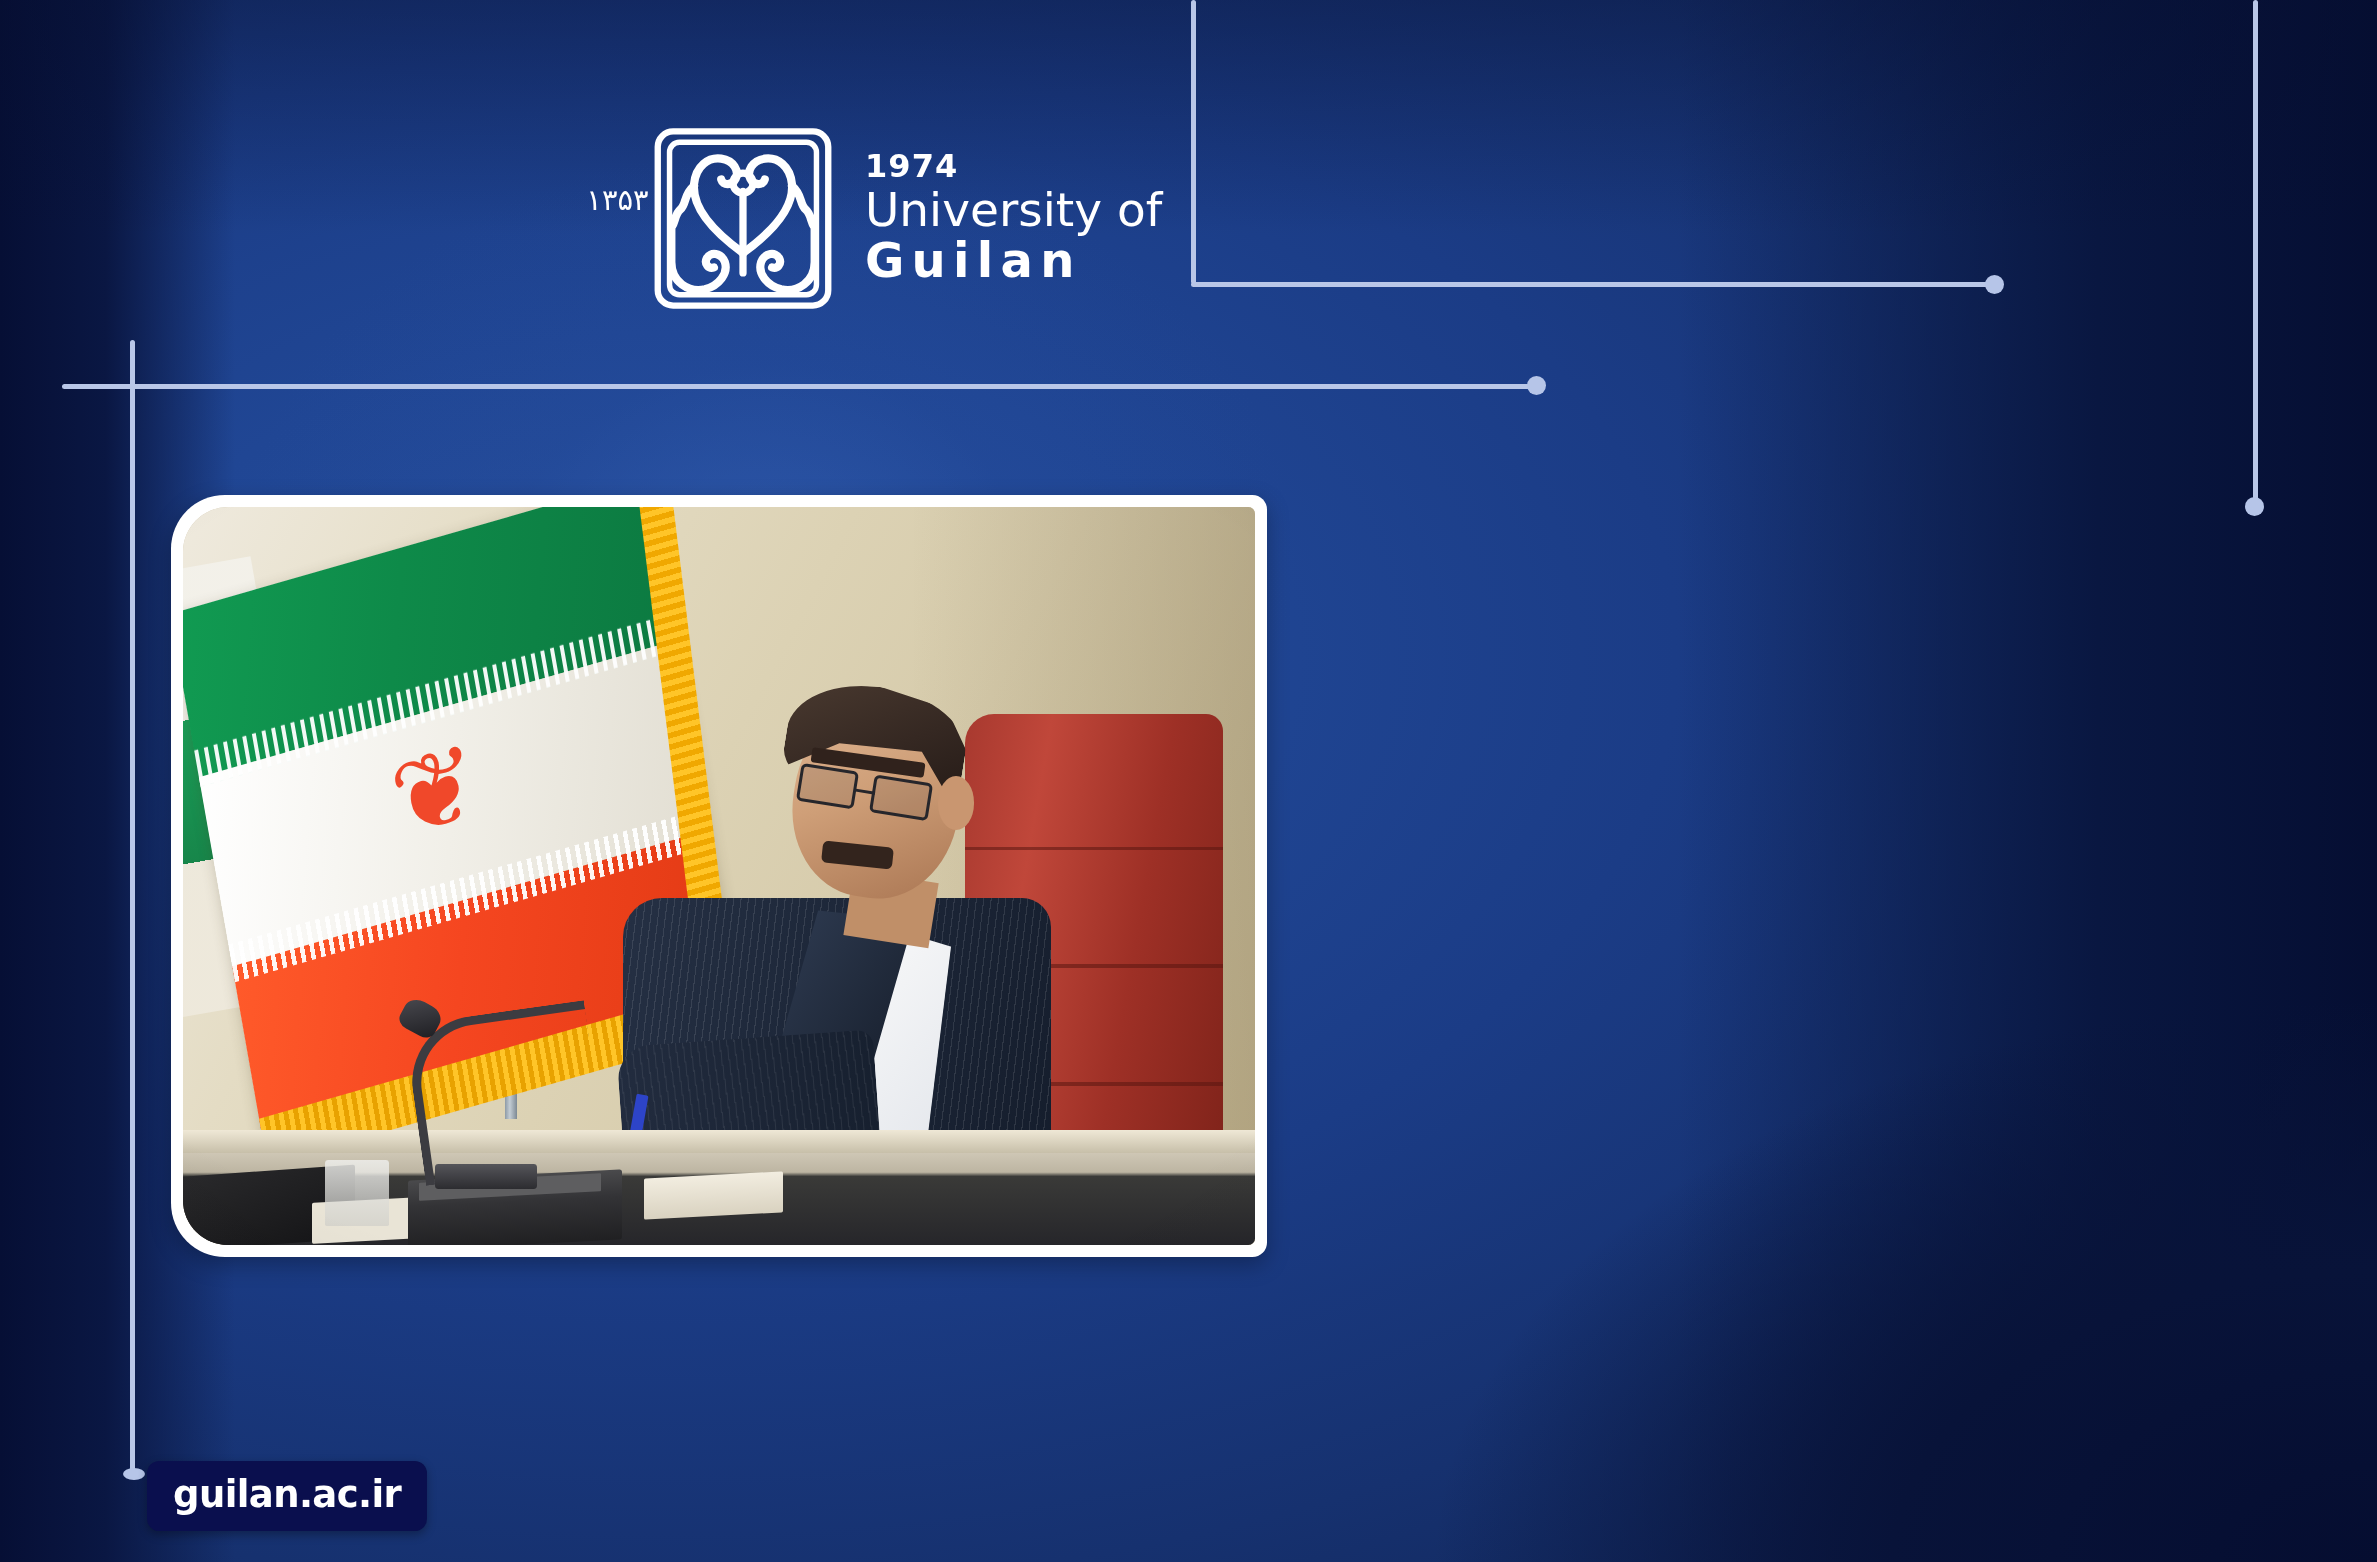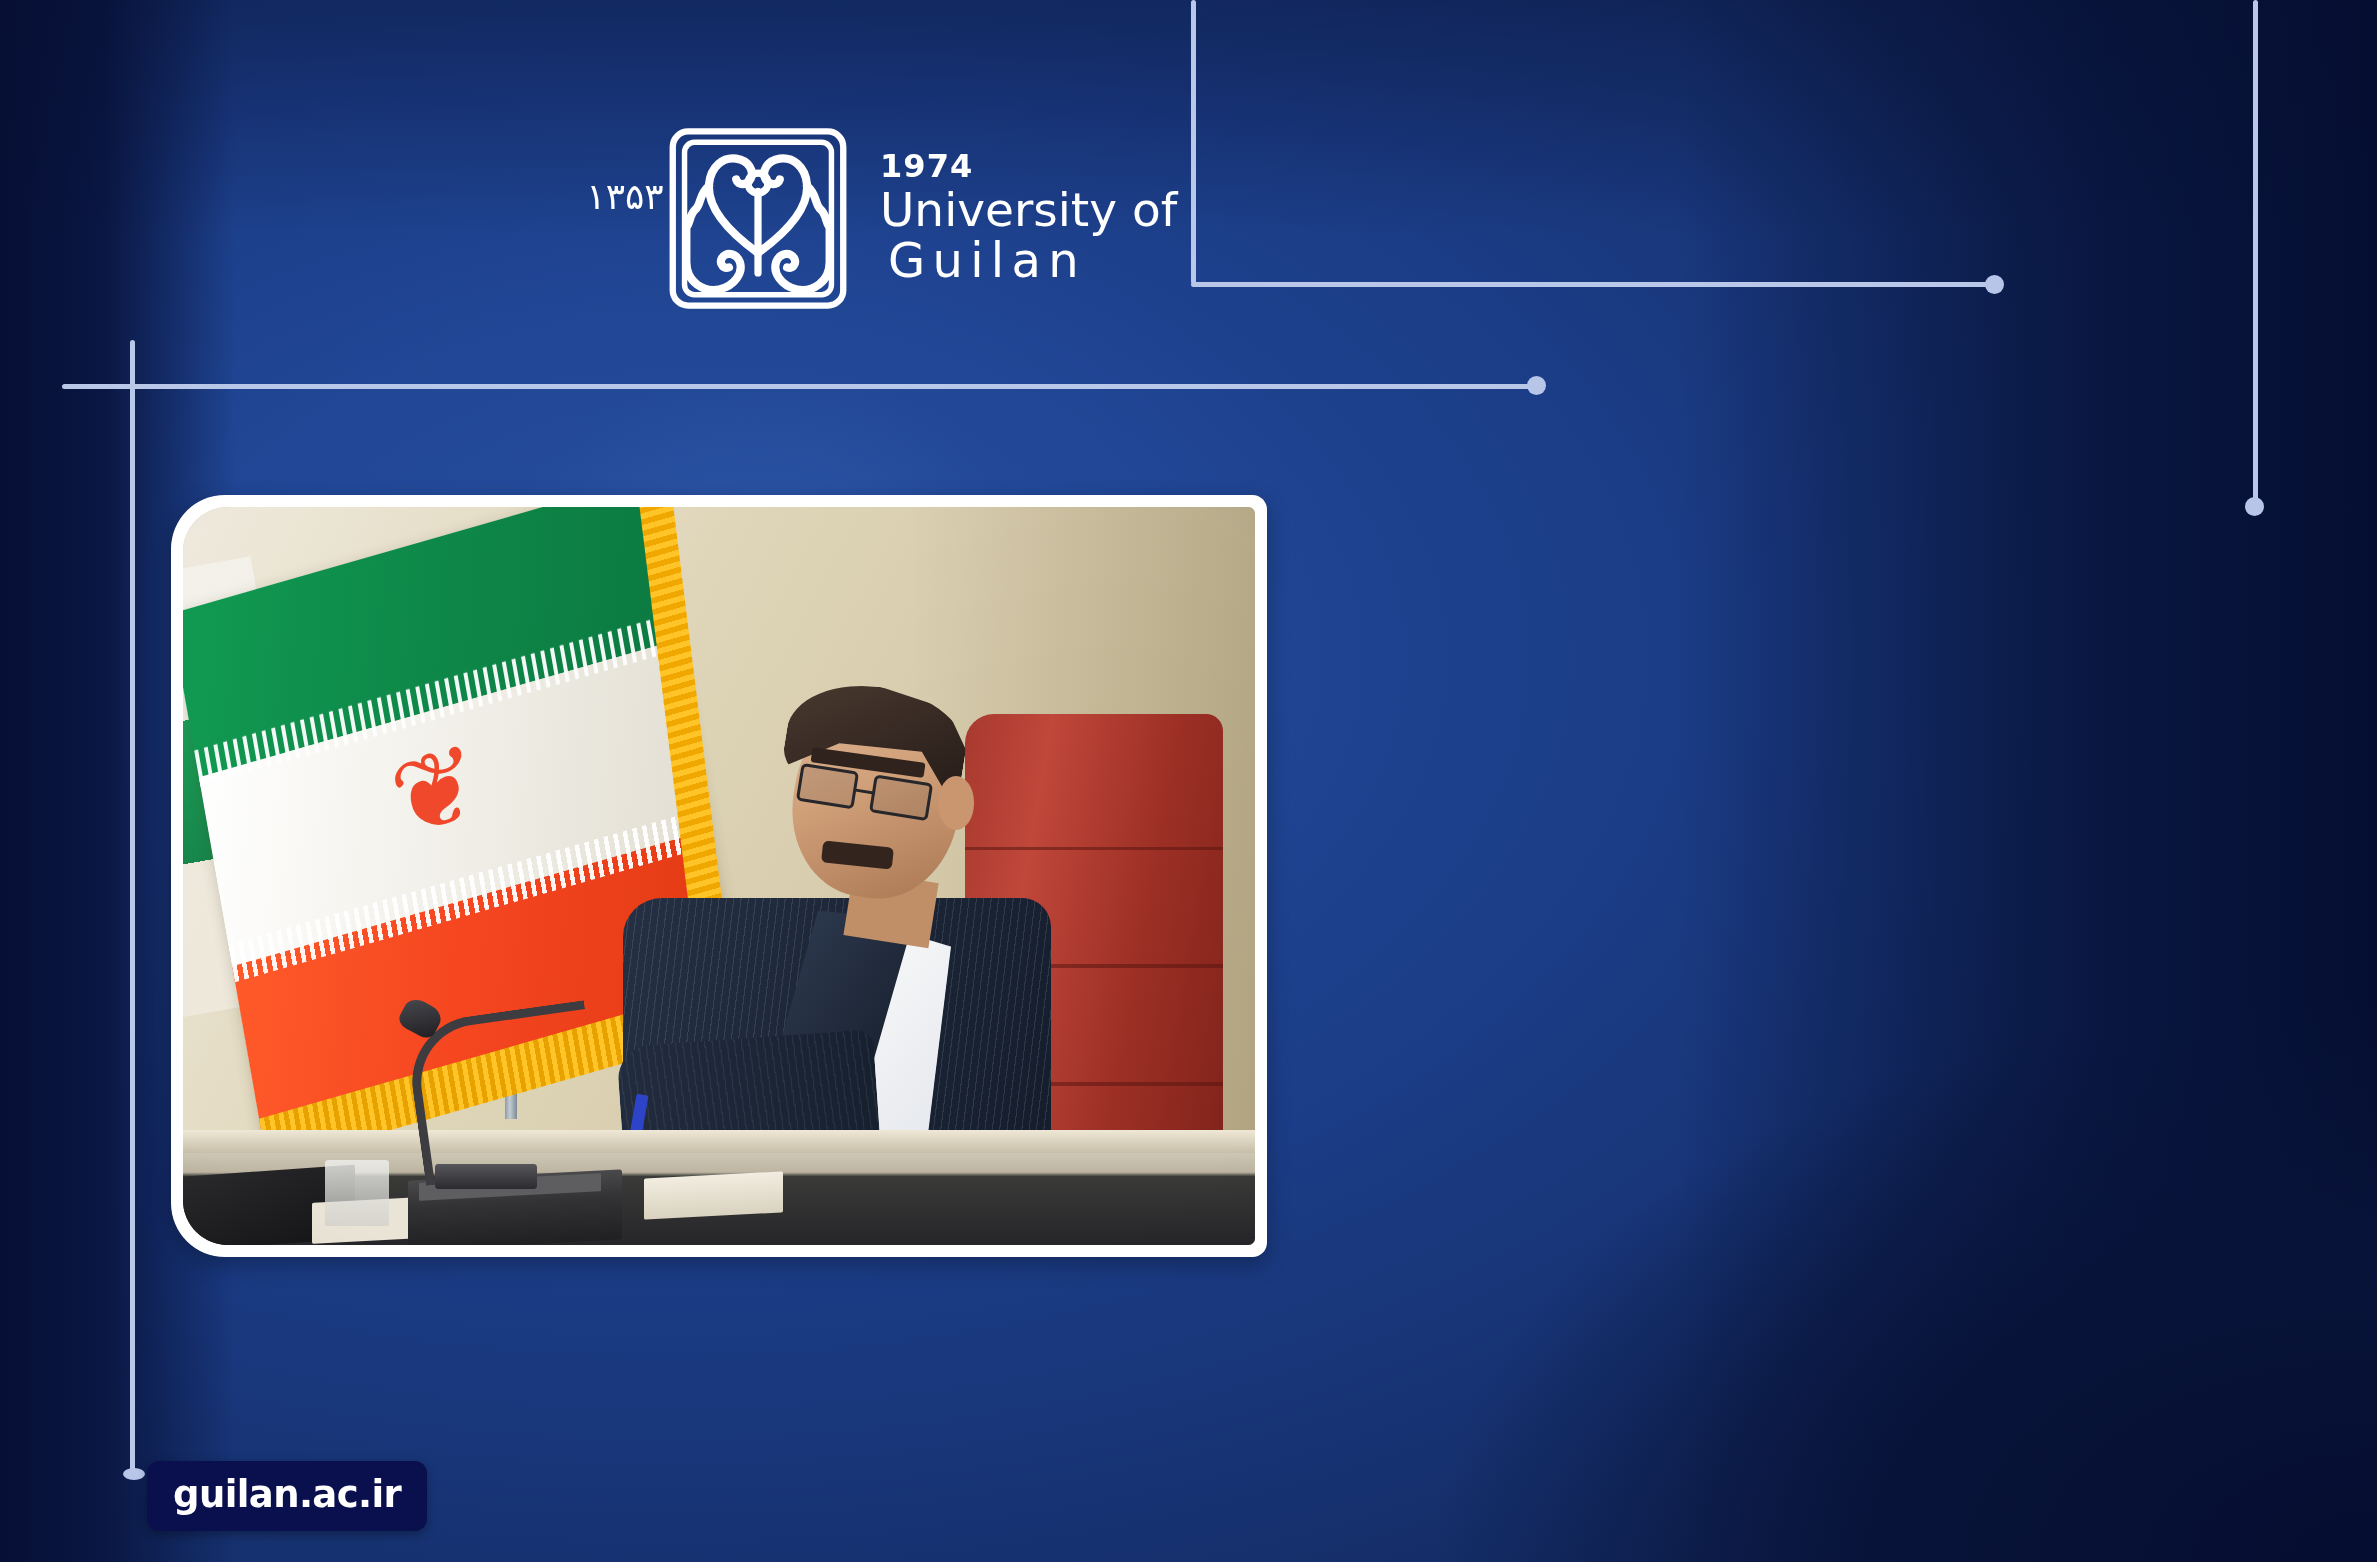--- a/index.html
+++ b/index.html
@@ -85,28 +85,28 @@
     color:#ffffff; line-height:1; padding-bottom:3.4px; padding-left:14.6px;
   }
   .logo-year-en{
     font-size:32px; font-weight:700; letter-spacing:1.1px; margin-bottom:4.5px;
     margin-right:31px;
   }
   .logo-word-university{
     font-size:47px; font-weight:400; letter-spacing:0px; margin-bottom:2.2px;
   }
   .logo-word-guilan{
-    font-size:48px; font-weight:400; letter-spacing:7.3px; margin-right:-7.3px;margin-left:8px;
+    font-size:48px; font-weight:700; letter-spacing:7.3px; margin-right:-7.3px;
   }
   .logo-mark{ width:182px; height:185px; display:block; }
   .logo-fa{
     display:flex; align-items:flex-end; gap:0; padding-bottom:4.5px;
   }
   .logo-fa-year{
-    color:#fff; font-size:36px; font-weight:400; letter-spacing:1.1px;
+    color:#fff; font-size:29px; font-weight:400; letter-spacing:1.1px;
     transform:translate(12.3px,-66px);
     font-family:"DejaVu Sans","Liberation Sans",sans-serif;
   }
   .logo-fa-name{ width:425px; height:134px; display:block; margin-right:-19px; }
 
   
   .photo-card{
     position:absolute; left:171px; top:495px; width:1096px; height:762px;
     background:#ffffff;
     border-radius:54px 14.6px 14.6px 54px;

